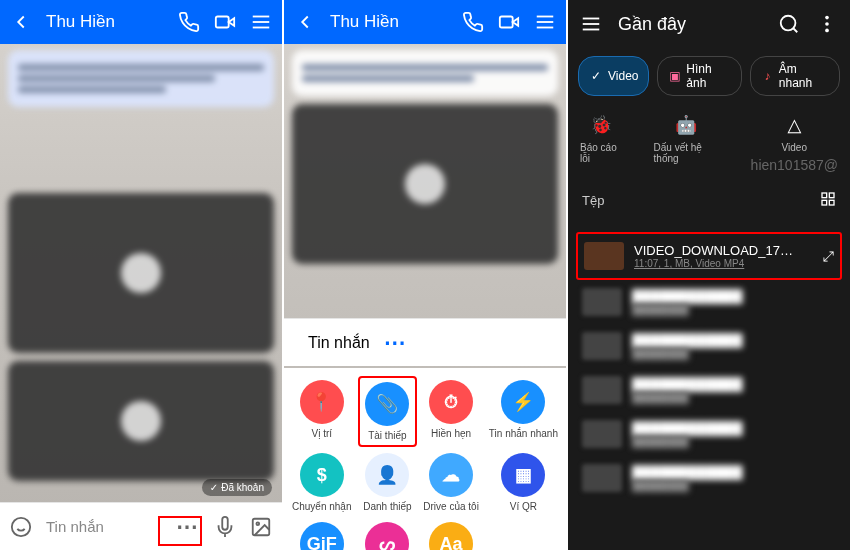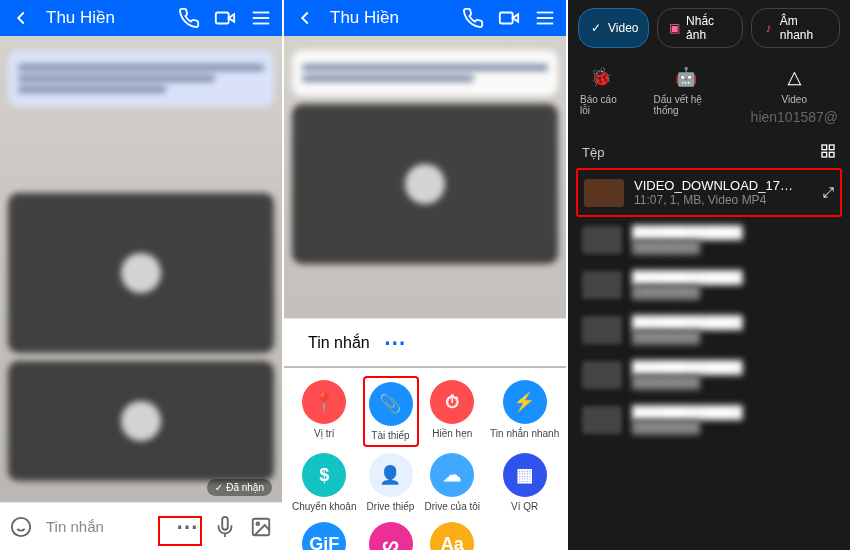--- a/index.html
+++ b/index.html
@@ -2,21 +2,21 @@
 <html><head>
 <meta charset="utf-8">
 <style>
   * { margin: 0; padding: 0; box-sizing: border-box; font-family: -apple-system, sans-serif; }
   body { background: #fff; width: 850px; height: 550px; display: flex; gap: 2px; }
   .screen { width: 282px; height: 550px; position: relative; overflow: hidden; }
   .screen1, .screen2 { background: linear-gradient(180deg, #d8d4cf 0%, #c8c4bf 40%, #b8b4af 100%); }
   .screen3 { background: #1a1a1a; color: #fff; }
 
   
-  .chat-header { height: 36px; background: #0068ff; display: flex; align-items: center; padding: 0 10px; gap: 14px; color: #fff; }
+  .chat-header { height: 44px; background: #0068ff; display: flex; align-items: center; padding: 0 10px; gap: 14px; color: #fff; }
   .chat-header .title { flex: 1; font-size: 17px; font-weight: 500; }
   .chat-header svg { width: 22px; height: 22px; }
   .icon-btn { display: inline-flex; align-items: center; justify-content: center; }
 
   
   .chat-body { position: absolute; top: 42px; left: 0; right: 0; bottom: 48px; filter: blur(3px); opacity: 0.9; }
   .chat-body.short { bottom: 230px; }
   .fake-bubble { background: #dbe5ff; border-radius: 10px; margin: 8px; padding: 10px; }
   .fake-bubble .line { height: 7px; background: #7a8aa8; border-radius: 3px; margin: 4px 0; }
   .fake-video { background: #333; border-radius: 10px; margin: 8px; height: 160px; position: relative; display:flex; align-items:center; justify-content:center; }
@@ -53,31 +53,31 @@
   .dark-header svg { width: 22px; height: 22px; }
   .type-chips { display: flex; gap: 8px; padding: 8px 10px; }
   .chip { display: flex; align-items: center; gap: 5px; border: 1px solid #444; border-radius: 16px; padding: 5px 10px; font-size: 12px; }
   .chip.active { background: #0a3d62; border-color: #1a6bb0; }
   .chip .cicon { width: 14px; height: 14px; display:inline-flex; align-items:center; justify-content:center; }
   .chip .ci-pink { color:#ff6b9d; } .chip .ci-red { color:#ff5252; }
   .section-title { font-size: 11px; color: #aaa; padding: 10px 12px 4px; text-transform: uppercase; }
   .app-row { display: flex; padding: 8px 12px; gap: 30px; }
   .app-item { display: flex; flex-direction: column; align-items: center; gap: 4px; font-size: 10px; color: #bbb; }
   .app-icon { width: 26px; height: 26px; display:flex; align-items:center; justify-content:center; font-size:18px; }
-  .files-header { display: flex; justify-content: space-between; align-items: center; padding: 10px 14px 6px; font-size: 13px; color: #ccc; }
+  .files-header { display: flex; justify-content: space-between; align-items: center; padding: 10px 14px 22px; font-size: 13px; color: #ccc; }
   .grid-ico { width: 16px; height: 16px; }
   .file-list { padding: 0 8px; }
   .file-row { display: flex; align-items: center; gap: 10px; padding: 8px 6px; }
   .file-row.highlighted { border: 2px solid #ff0000; border-radius: 3px; }
   .file-thumb { width: 40px; height: 28px; background: #5a3520; border-radius: 3px; }
   .file-thumb.blur { filter: blur(2px); background: #444; }
   .file-info { flex: 1; }
   .file-name { font-size: 13px; overflow: hidden; text-overflow: ellipsis; white-space: nowrap; max-width: 160px; }
   .file-name.blur { filter: blur(3px); }
-  .file-meta { font-size: 12px; color: #888; }
+  .file-meta { font-size: 10px; color: #888; text-decoration: underline; }
   .file-meta.blur { filter: blur(3px); }
   .expand-ico { font-size: 14px; color: #fff; }
 </style>
 </head>
 <body>
 
 <div class="screen screen1">
   <div class="chat-header">
     <span class="icon-btn">
       <svg viewBox="0 0 24 24" fill="none" stroke="#fff" stroke-width="2">
@@ -107,21 +107,21 @@
   <div class="chat-body">
     <div class="fake-bubble">
         <div class="line"></div>
         <div class="line" style="width:80%"></div>
         <div class="line" style="width:60%"></div>
       </div>
     <div style="height:70px"></div>
     <div class="fake-video"></div>
     <div class="fake-video" style="height:120px"></div>
   </div>
-  <div class="fake-received">✓ <span>Đã nhận</span></div>
+  <div class="fake-received">✓ <span>Đã khoản</span></div>
   <div class="input-row">
     <span class="icon-btn">
       <svg viewBox="0 0 24 24" fill="none" stroke="#666" stroke-width="2">
           <circle cx="12" cy="12" r="10"></circle>
           <path d="M8 14s1.5 2 4 2 4-2 4-2M9 9h.01M15 9h.01"></path>
         </svg>
     </span>
     <span class="placeholder">Tin nhắn</span>
     <span class="more-dots">⋯</span>
     <span class="icon-btn">
@@ -209,25 +209,25 @@
         <div class="attach-item">
           <div class="attach-icon c-red">⏱</div>
           <div class="attach-label">Hiền hẹn</div>
         </div>
         <div class="attach-item">
           <div class="attach-icon c-blue">⚡</div>
           <div class="attach-label">Tin nhắn nhanh</div>
         </div>
         <div class="attach-item">
           <div class="attach-icon c-teal">$</div>
-          <div class="attach-label">Chuyển khoản</div>
+          <div class="attach-label">Chuyển nhận</div>
         </div>
         <div class="attach-item">
           <div class="attach-icon c-lite">👤</div>
-          <div class="attach-label">Drive thiếp</div>
+          <div class="attach-label">Danh thiếp</div>
         </div>
         <div class="attach-item">
           <div class="attach-icon c-cyan">☁</div>
           <div class="attach-label">Drive của tôi</div>
         </div>
         <div class="attach-item">
           <div class="attach-icon c-navy">▦</div>
           <div class="attach-label">Ví QR</div>
         </div>
         <div class="attach-item">
@@ -237,28 +237,51 @@
           <div class="attach-icon c-purple">ᔕ</div>
         </div>
         <div class="attach-item">
           <div class="attach-icon c-yellow">Aa</div>
         </div>
       </div>
   </div>
 </div>
 
 <div class="screen screen3">
+  <div class="dark-header">
+    <span class="icon-btn">
+      <svg viewBox="0 0 24 24" fill="none" stroke="#fff" stroke-width="2">
+          <line x1="3" y1="6" x2="21" y2="6"></line>
+          <line x1="3" y1="12" x2="21" y2="12"></line>
+          <line x1="3" y1="18" x2="21" y2="18"></line>
+        </svg>
+    </span>
+    <span class="title">Gần đây</span>
+    <span class="icon-btn">
+      <svg viewBox="0 0 24 24" fill="none" stroke="#fff" stroke-width="2">
+          <circle cx="11" cy="11" r="8"></circle>
+          <line x1="21" y1="21" x2="16.65" y2="16.65"></line>
+        </svg>
+    </span>
+    <span class="icon-btn">
+      <svg viewBox="0 0 24 24" fill="#fff">
+          <circle cx="12" cy="5" r="2"></circle>
+          <circle cx="12" cy="12" r="2"></circle>
+          <circle cx="12" cy="19" r="2"></circle>
+        </svg>
+    </span>
+  </div>
   <div class="type-chips" id="chips-row">
       <div class="chip active">
         <span class="cicon ">✓</span>
         <span>Video</span>
       </div>
       <div class="chip">
         <span class="cicon ci-pink">▣</span>
-        <span>Nhắc ảnh</span>
+        <span>Hình ảnh</span>
       </div>
       <div class="chip">
         <span class="cicon ci-red">♪</span>
         <span>Âm nhanh</span>
       </div>
     </div>
   <div class="app-row" id="app-row">
       <div class="app-item">
         <div class="app-icon" style="color:#888">🐞</div>
         <div>Báo cáo lỗi</div>

